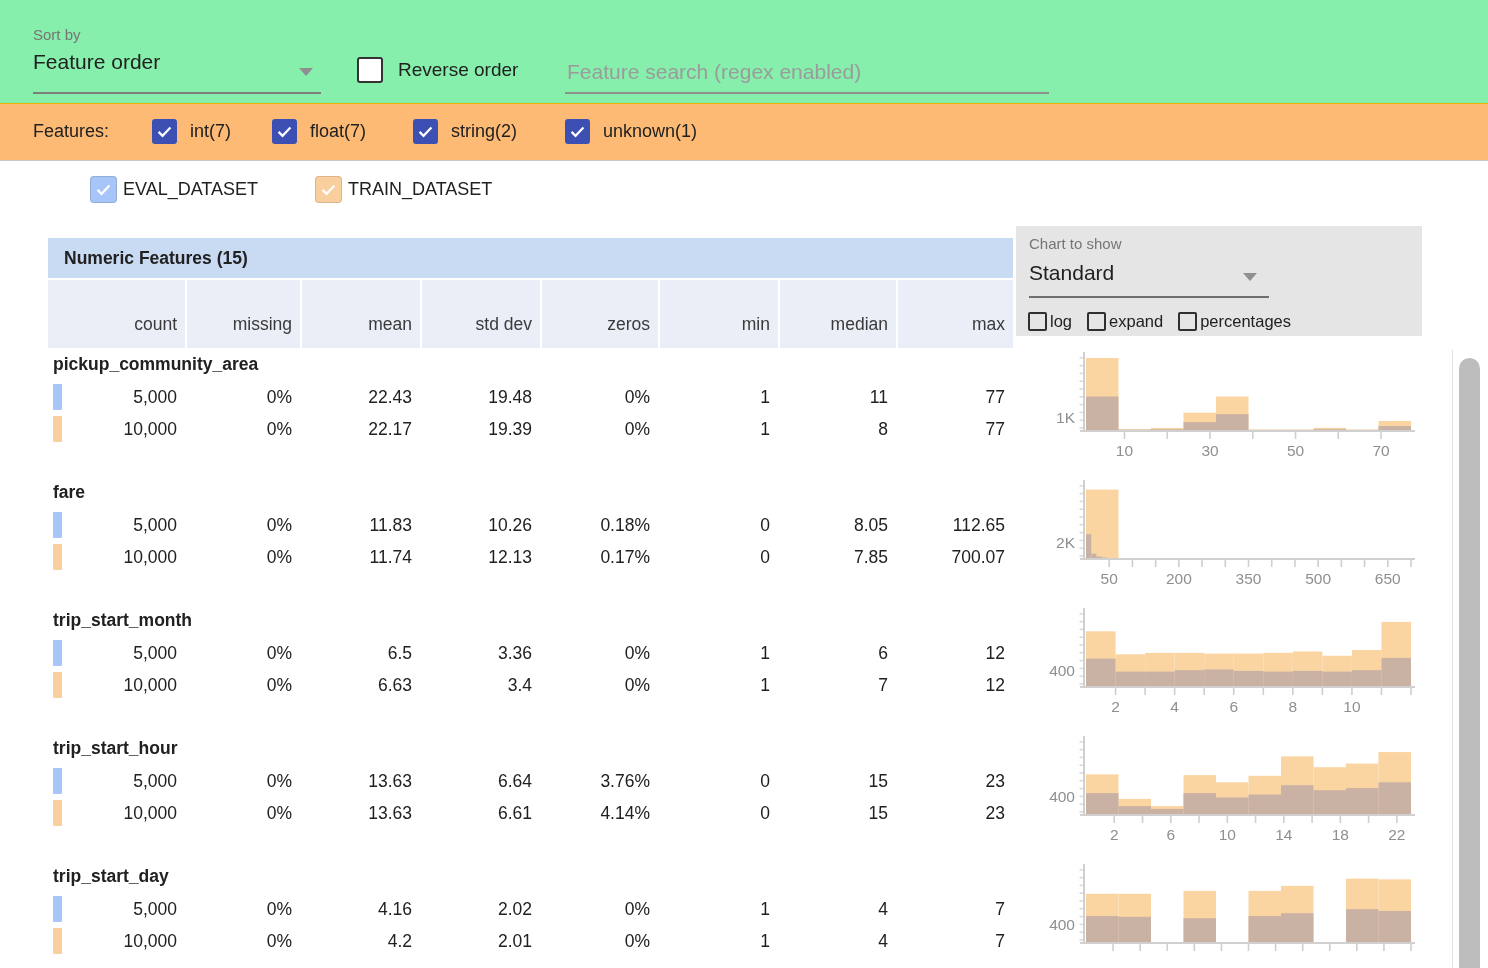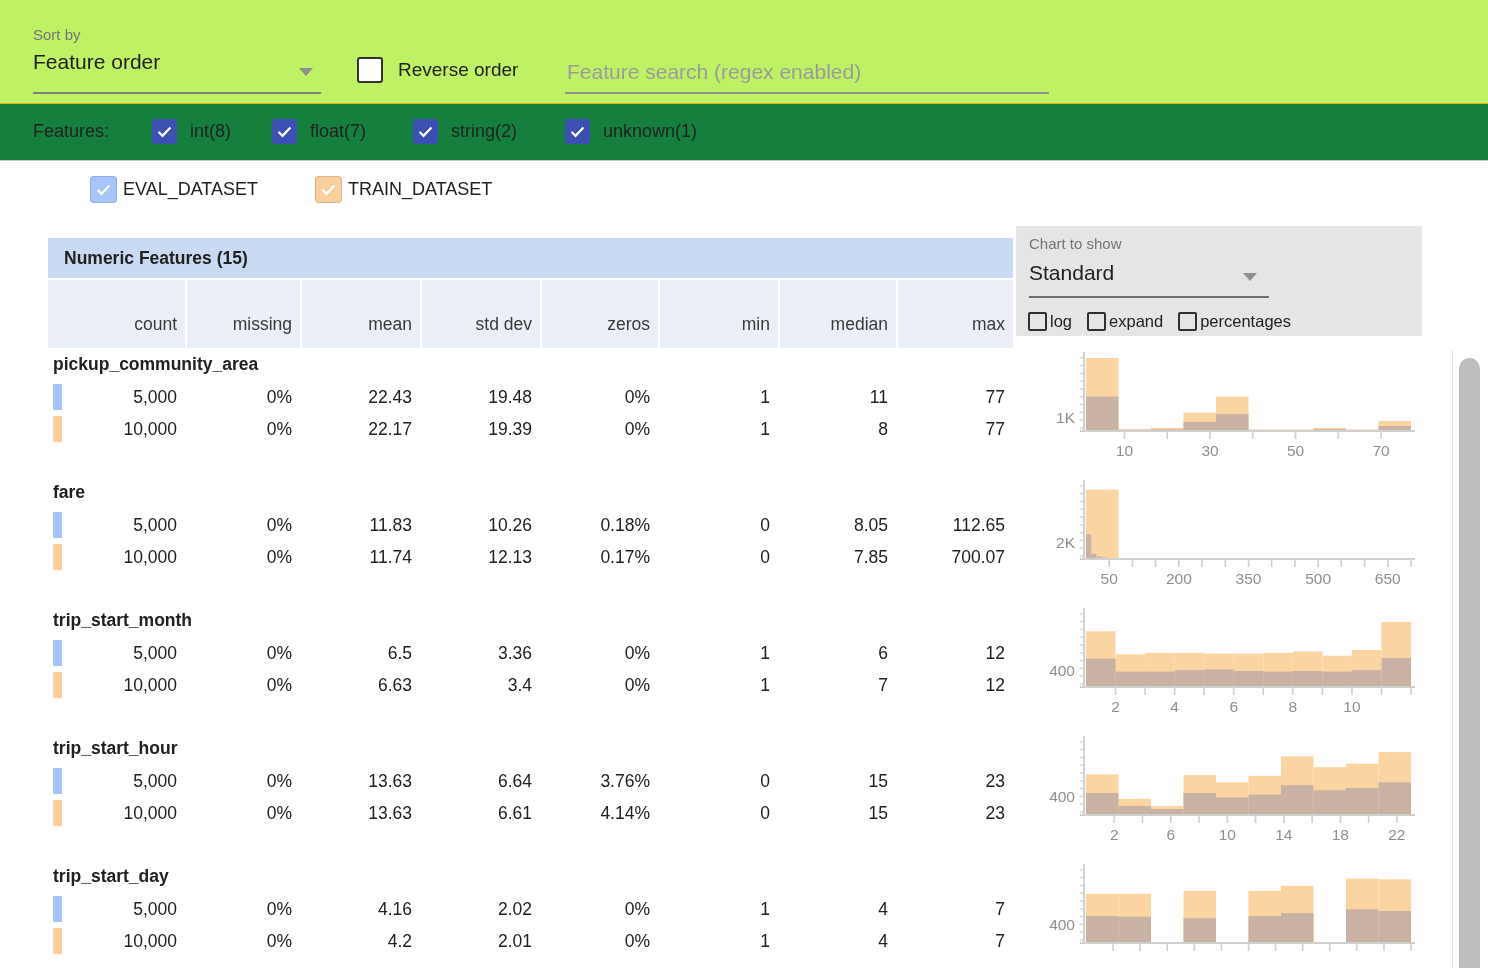--- a/index.html
+++ b/index.html
@@ -1,34 +1,34 @@
 <!DOCTYPE html>
 <html><head>
 <meta charset="utf-8">
 <style>
   html,body{margin:0;padding:0;}
   body{width:1488px;height:968px;overflow:hidden;background:#fff;
        font-family:"Liberation Sans",sans-serif;color:#212121;position:relative;}
 
   
-  .topbar{position:absolute;left:0;top:0;width:1488px;height:103px;background:#bef264;border-bottom:3px solid #eab308;}
+  .topbar{position:absolute;left:0;top:0;width:1488px;height:103px;background:#86efac;border-bottom:3px solid #eab308;}
   .sort-select{position:absolute;left:33px;top:26px;width:288px;height:66px;border-bottom:2px solid #7d7d7d;cursor:pointer;}
   .field-label{font-size:15px;color:#757575;}
   .select-value{font-size:21px;color:#212121;margin-top:7px;}
   .dd-arrow{position:absolute;right:8px;top:42px;width:0;height:0;
             border-left:7px solid transparent;border-right:7px solid transparent;border-top:8px solid #8f8f8f;}
   .reverse{position:absolute;left:357px;top:57px;display:flex;align-items:center;gap:15px;font-size:19px;cursor:pointer;}
   .cb-outline{width:22px;height:22px;border:2.5px solid #333;border-radius:3px;background:#fff;flex:none;}
   .search{position:absolute;left:565px;top:52px;width:480px;height:38px;border:none;outline:none;
           border-bottom:2px solid #8f8f8f;background:transparent;font-size:21px;color:#212121;
           font-family:"Liberation Sans",sans-serif;}
   .search::placeholder{color:#9b9b9b;}
 
   
-  .featuresbar{position:absolute;left:0;top:104px;width:1488px;height:56px;background:#15803d;border-bottom:1px solid #c6c6c6;}
+  .featuresbar{position:absolute;left:0;top:104px;width:1488px;height:56px;background:#fdba74;border-bottom:1px solid #c6c6c6;}
   .features-label{position:absolute;left:33px;top:17px;font-size:18px;}
   .filter-item{position:absolute;top:15px;display:flex;align-items:center;gap:13px;font-size:18px;cursor:pointer;}
   .cb-filled{width:25px;height:25px;border-radius:3px;flex:none;display:flex;align-items:center;justify-content:center;}
   .cb-filled svg{width:19px;height:19px;}
 
   
   .dataset-item{position:absolute;top:176px;display:flex;align-items:center;gap:6px;font-size:18px;cursor:pointer;}
   .cb-soft{width:25px;height:25px;border-radius:4px;flex:none;display:flex;align-items:center;justify-content:center;border:1px solid rgba(0,0,0,0.12);}
   .cb-soft svg{width:19px;height:19px;}
 
@@ -82,21 +82,21 @@
 
 <div class="featuresbar">
   <span class="features-label">Features:</span>
   <div id="typeFilters">
       <label class="filter-item" style="left: 152px;">
         <span class="cb-filled" style="background: rgb(60, 80, 180);">
           <svg viewBox="0 0 24 24">
             <path d="M4.5 12.5l5 5L19.5 7" fill="none" stroke="#fff" stroke-width="2.8"></path>
           </svg>
         </span>
-        <span>int(8)</span>
+        <span>int(7)</span>
       </label>
       <label class="filter-item" style="left: 272px;">
         <span class="cb-filled" style="background: rgb(60, 80, 180);">
           <svg viewBox="0 0 24 24">
             <path d="M4.5 12.5l5 5L19.5 7" fill="none" stroke="#fff" stroke-width="2.8"></path>
           </svg>
         </span>
         <span>float(7)</span>
       </label>
       <label class="filter-item" style="left: 413px;">

